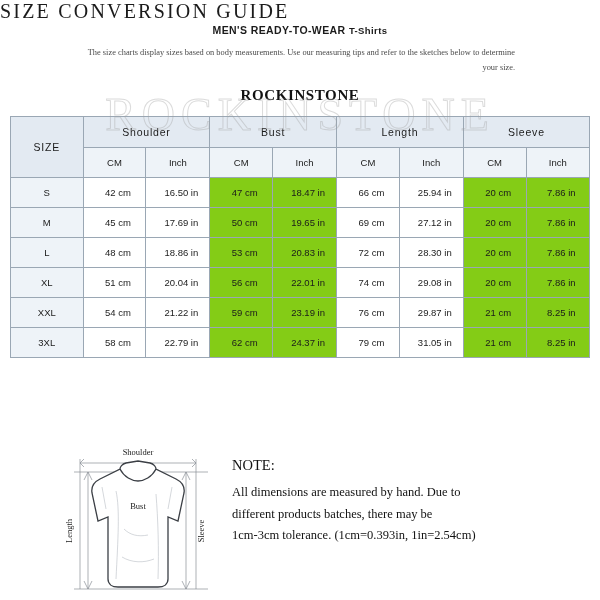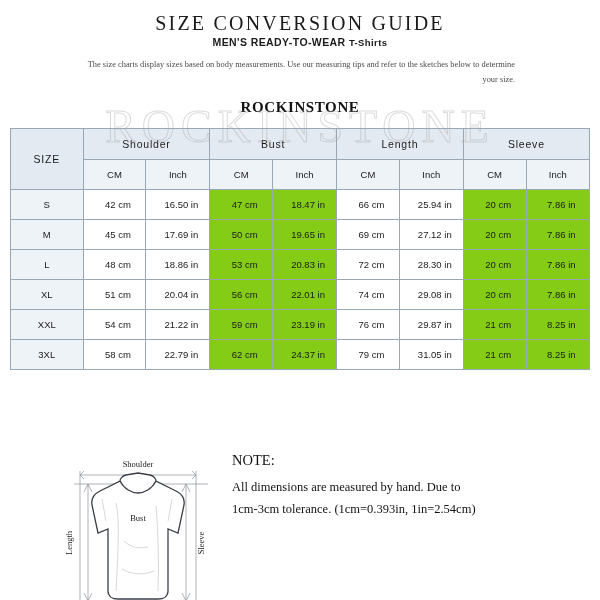--- a/index.html
+++ b/index.html
@@ -19,27 +19,27 @@
   .page {
     position: relative;
     width: 600px;
     height: 600px;
     box-sizing: border-box;
     padding: 0;
   }
 
   
   .title {
-    text-align: center;
+    text-align: left;
     font-family: "Liberation Serif", serif;
     font-size: 20px;
     letter-spacing: 2.2px;
     font-weight: 400;
     color: #1b1b1b;
-    margin-top: 12px;
+    margin-top: 0;
   }
   .subtitle {
     text-align: center;
     font-family: "Liberation Sans", sans-serif;
     font-size: 10.5px;
     font-weight: bold;
     letter-spacing: 0.4px;
     color: #1b1b1b;
     margin-top: 1px;
   }
@@ -138,21 +138,21 @@
   .shirt-box {
     position: absolute;
     left: 58px;
     top: 2px;
     width: 160px;
     height: 158px;
   }
   .note-box {
     position: absolute;
     left: 232px;
-    top: 3px;
+    top: 20px;
     width: 352px;
     font-family: "Liberation Serif", serif;
     color: #111;
   }
   .note-title {
     font-size: 14.5px;
     margin-bottom: 8px;
   }
   .note-text {
     font-size: 12.5px;
@@ -323,17 +323,18 @@
         <text class="shirt-label" x="80" y="16" text-anchor="middle">Shoulder</text>
         <text class="shirt-label" x="80" y="70" text-anchor="middle">Bust</text>
         <text class="shirt-label" x="14" y="92" text-anchor="middle" transform="rotate(-90 14 92)">Length</text>
         <text class="shirt-label" x="146" y="92" text-anchor="middle" transform="rotate(-90 146 92)">Sleeve</text>
       </svg>
     </div>
 
     <div class="note-box">
       <div class="note-title">NOTE:</div>
       <div class="note-text">All dimensions are measured by hand. Due to</div>
+      <div class="note-text">different products batches, there may be</div>
       <div class="note-text">1cm-3cm tolerance. (1cm=0.393in, 1in=2.54cm)</div>
     </div>
 
   </div>
 </div>
 
 </body></html>

